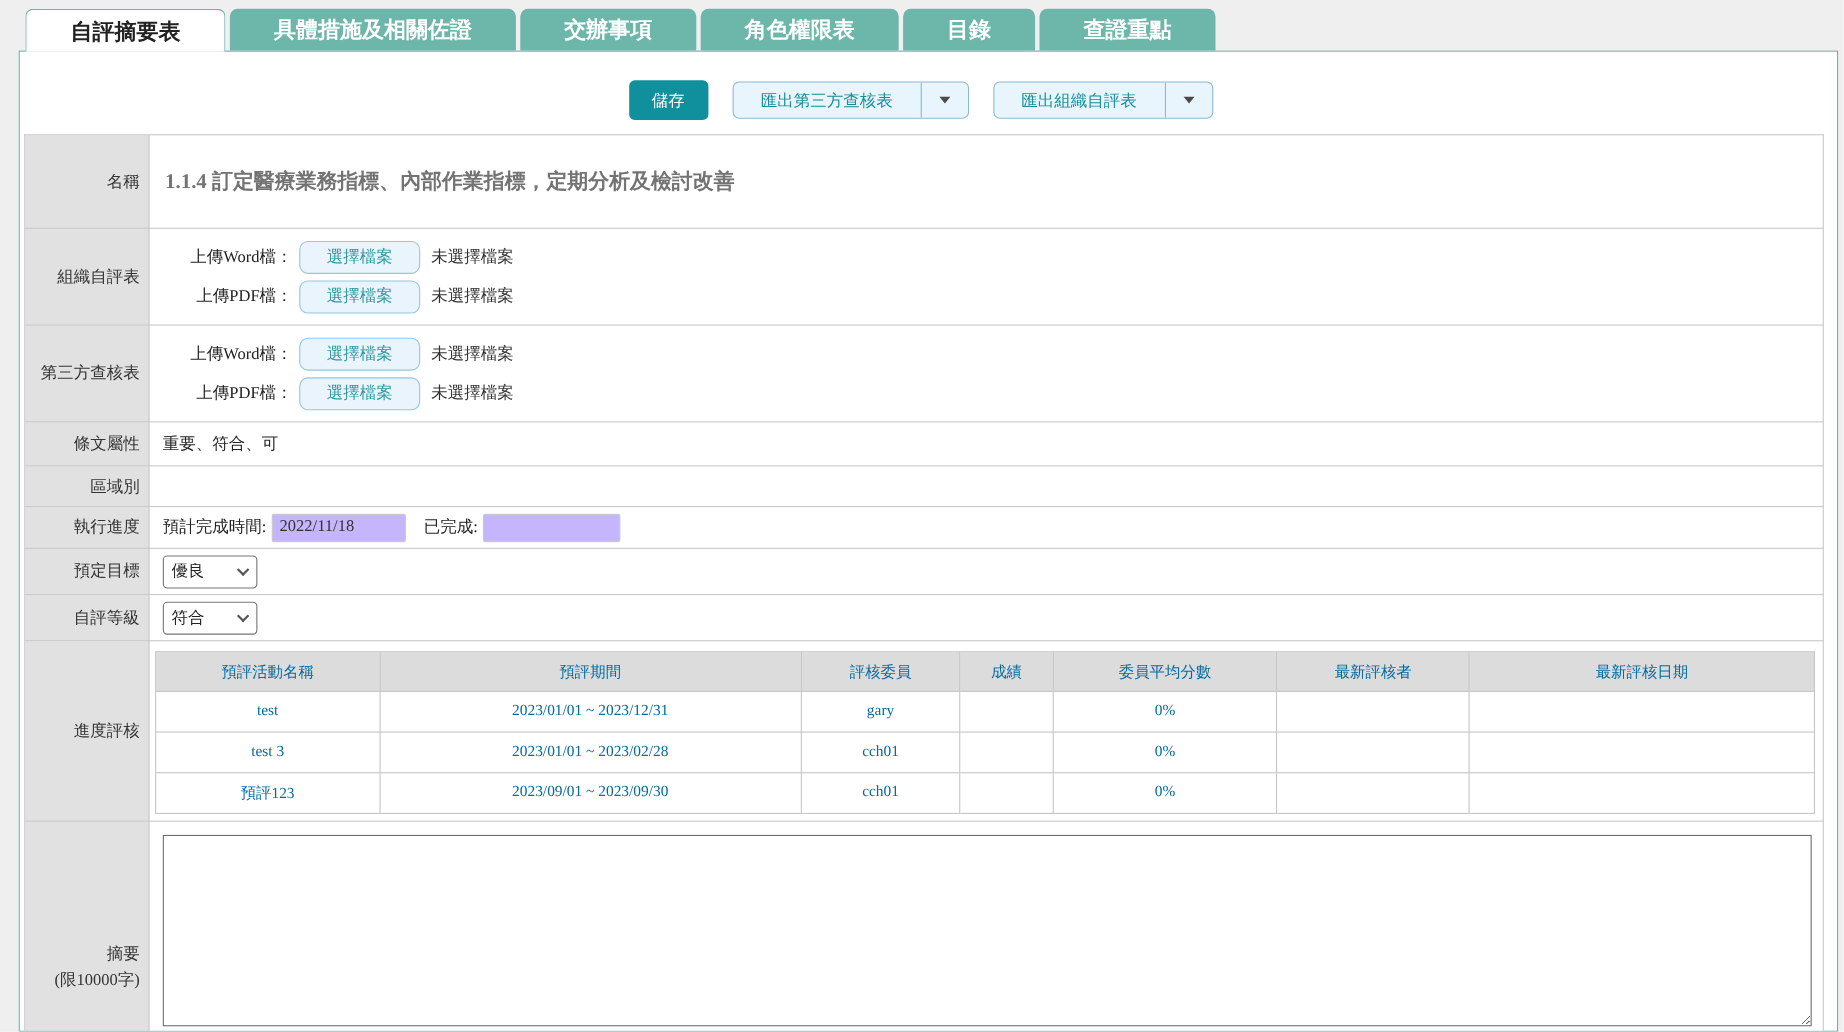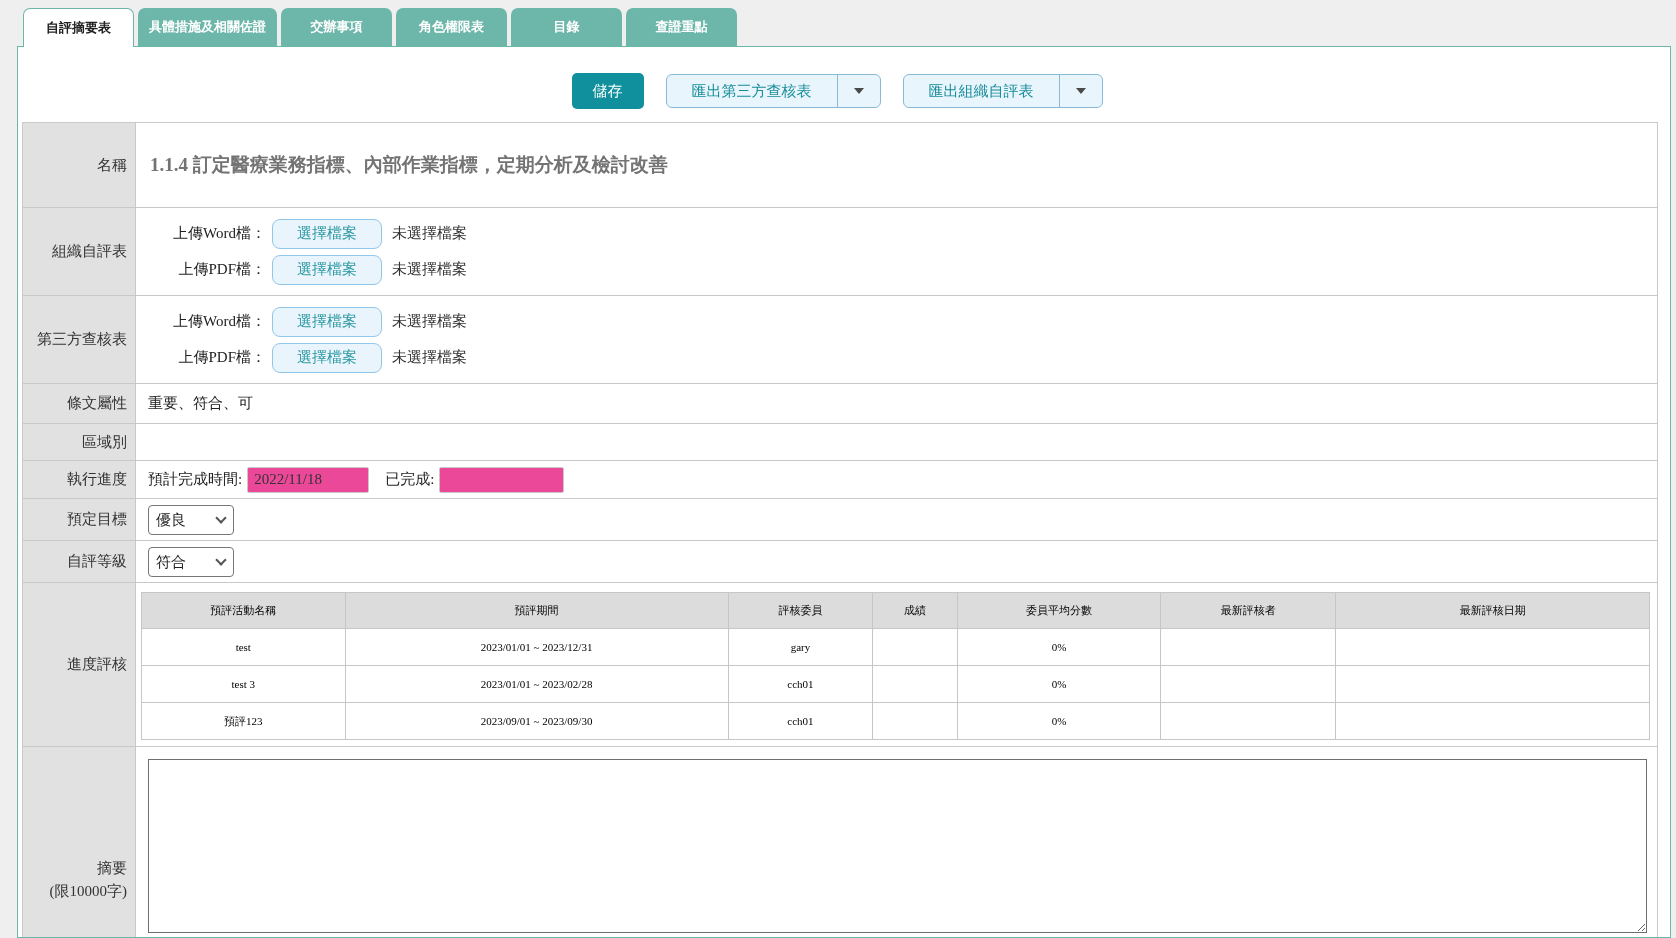--- a/index.html
+++ b/index.html
@@ -7,23 +7,23 @@
   body {
     background: #efefef;
     font-family: "Liberation Sans", sans-serif;
     color: #333;
     font-size: 15px;
   }
 
   
   .tabbar { display: flex; gap: 4px; padding: 8px 0 0 23px; position: relative; z-index: 2; }
   .tab {
-    min-width: 111px; height: 38px; padding: 0 11px;
+    min-width: 111px; height: 38px; padding: 0 40px;
     display: flex; align-items: center; justify-content: center;
-    background: #6db6aa; color: #fff; font-size: 13px; font-weight: 700;
+    background: #6db6aa; color: #fff; font-size: 20px; font-weight: 700;
     border-radius: 7px 7px 0 0; cursor: pointer; white-space: nowrap;
   }
   .tab.active {
     background: #fff; color: #222;
     border: 1px solid #6cb6a9; border-bottom: none;
     height: 39px; margin-bottom: -1px;
   }
 
   
   .panel {
@@ -76,21 +76,21 @@
   .up-label { width: 118px; text-align: right; white-space: nowrap; }
   .choose-btn {
     width: 110px; height: 30px; margin: 0 10px 0 6px;
     background: #e9f4fc; border: 1px solid #90c7ea; border-radius: 8px;
     color: #2f99a3; font-size: 15px; cursor: pointer; font-family: inherit;
   }
   .no-file { color: #333; }
 
   .progress-line { display: flex; align-items: center; }
   .txt-input {
-    height: 26px; border: 1px solid #c9c9c9; background: #ec4899;
+    height: 26px; border: 1px solid #c9c9c9; background: #c4b5fd;
     font-size: 15px; padding: 0 6px; color: #333; border-radius: 2px;
     font-family: inherit;
   }
   .in-planned { width: 122px; margin-left: 5px; }
   .in-done { width: 125px; margin-left: 5px; }
   .lbl-done { margin-left: 16px; }
 
   .sel-wrap { position: relative; display: inline-block; }
   select.sel {
     appearance: none; -webkit-appearance: none;
@@ -100,21 +100,21 @@
   }
   .sel-chevron {
     position: absolute; right: 9px; top: 9px; width: 8px; height: 8px;
     border-right: 2px solid #555; border-bottom: 2px solid #555;
     transform: rotate(45deg); pointer-events: none;
   }
 
   
   .review-wrap { padding: 9px 7px 6px 5px; }
   .review-table { width: 100%; border-collapse: collapse; text-align: center; border: 1px solid #9d9d9d; }
-  .review-table th, .review-table td { border: 1px solid #c6c6c6; font-size: 11px; font-weight: 400; color: #000000; }
+  .review-table th, .review-table td { border: 1px solid #c6c6c6; font-size: 14px; font-weight: 400; color: #0369a1; }
   .review-table th { background: #dcdcdc; height: 36px; }
   .review-table td { height: 37px; background: #fff; }
 
   
   .summary-cell { padding: 8px 0 0 8px; vertical-align: top; }
   .summary-text {
     width: calc(100% - 10px); height: 174px; resize: both;
     border: 1px solid #6e6e6e; background: #fff; font-family: inherit; font-size: 15px;
     padding: 4px 6px; display: block;
   }

